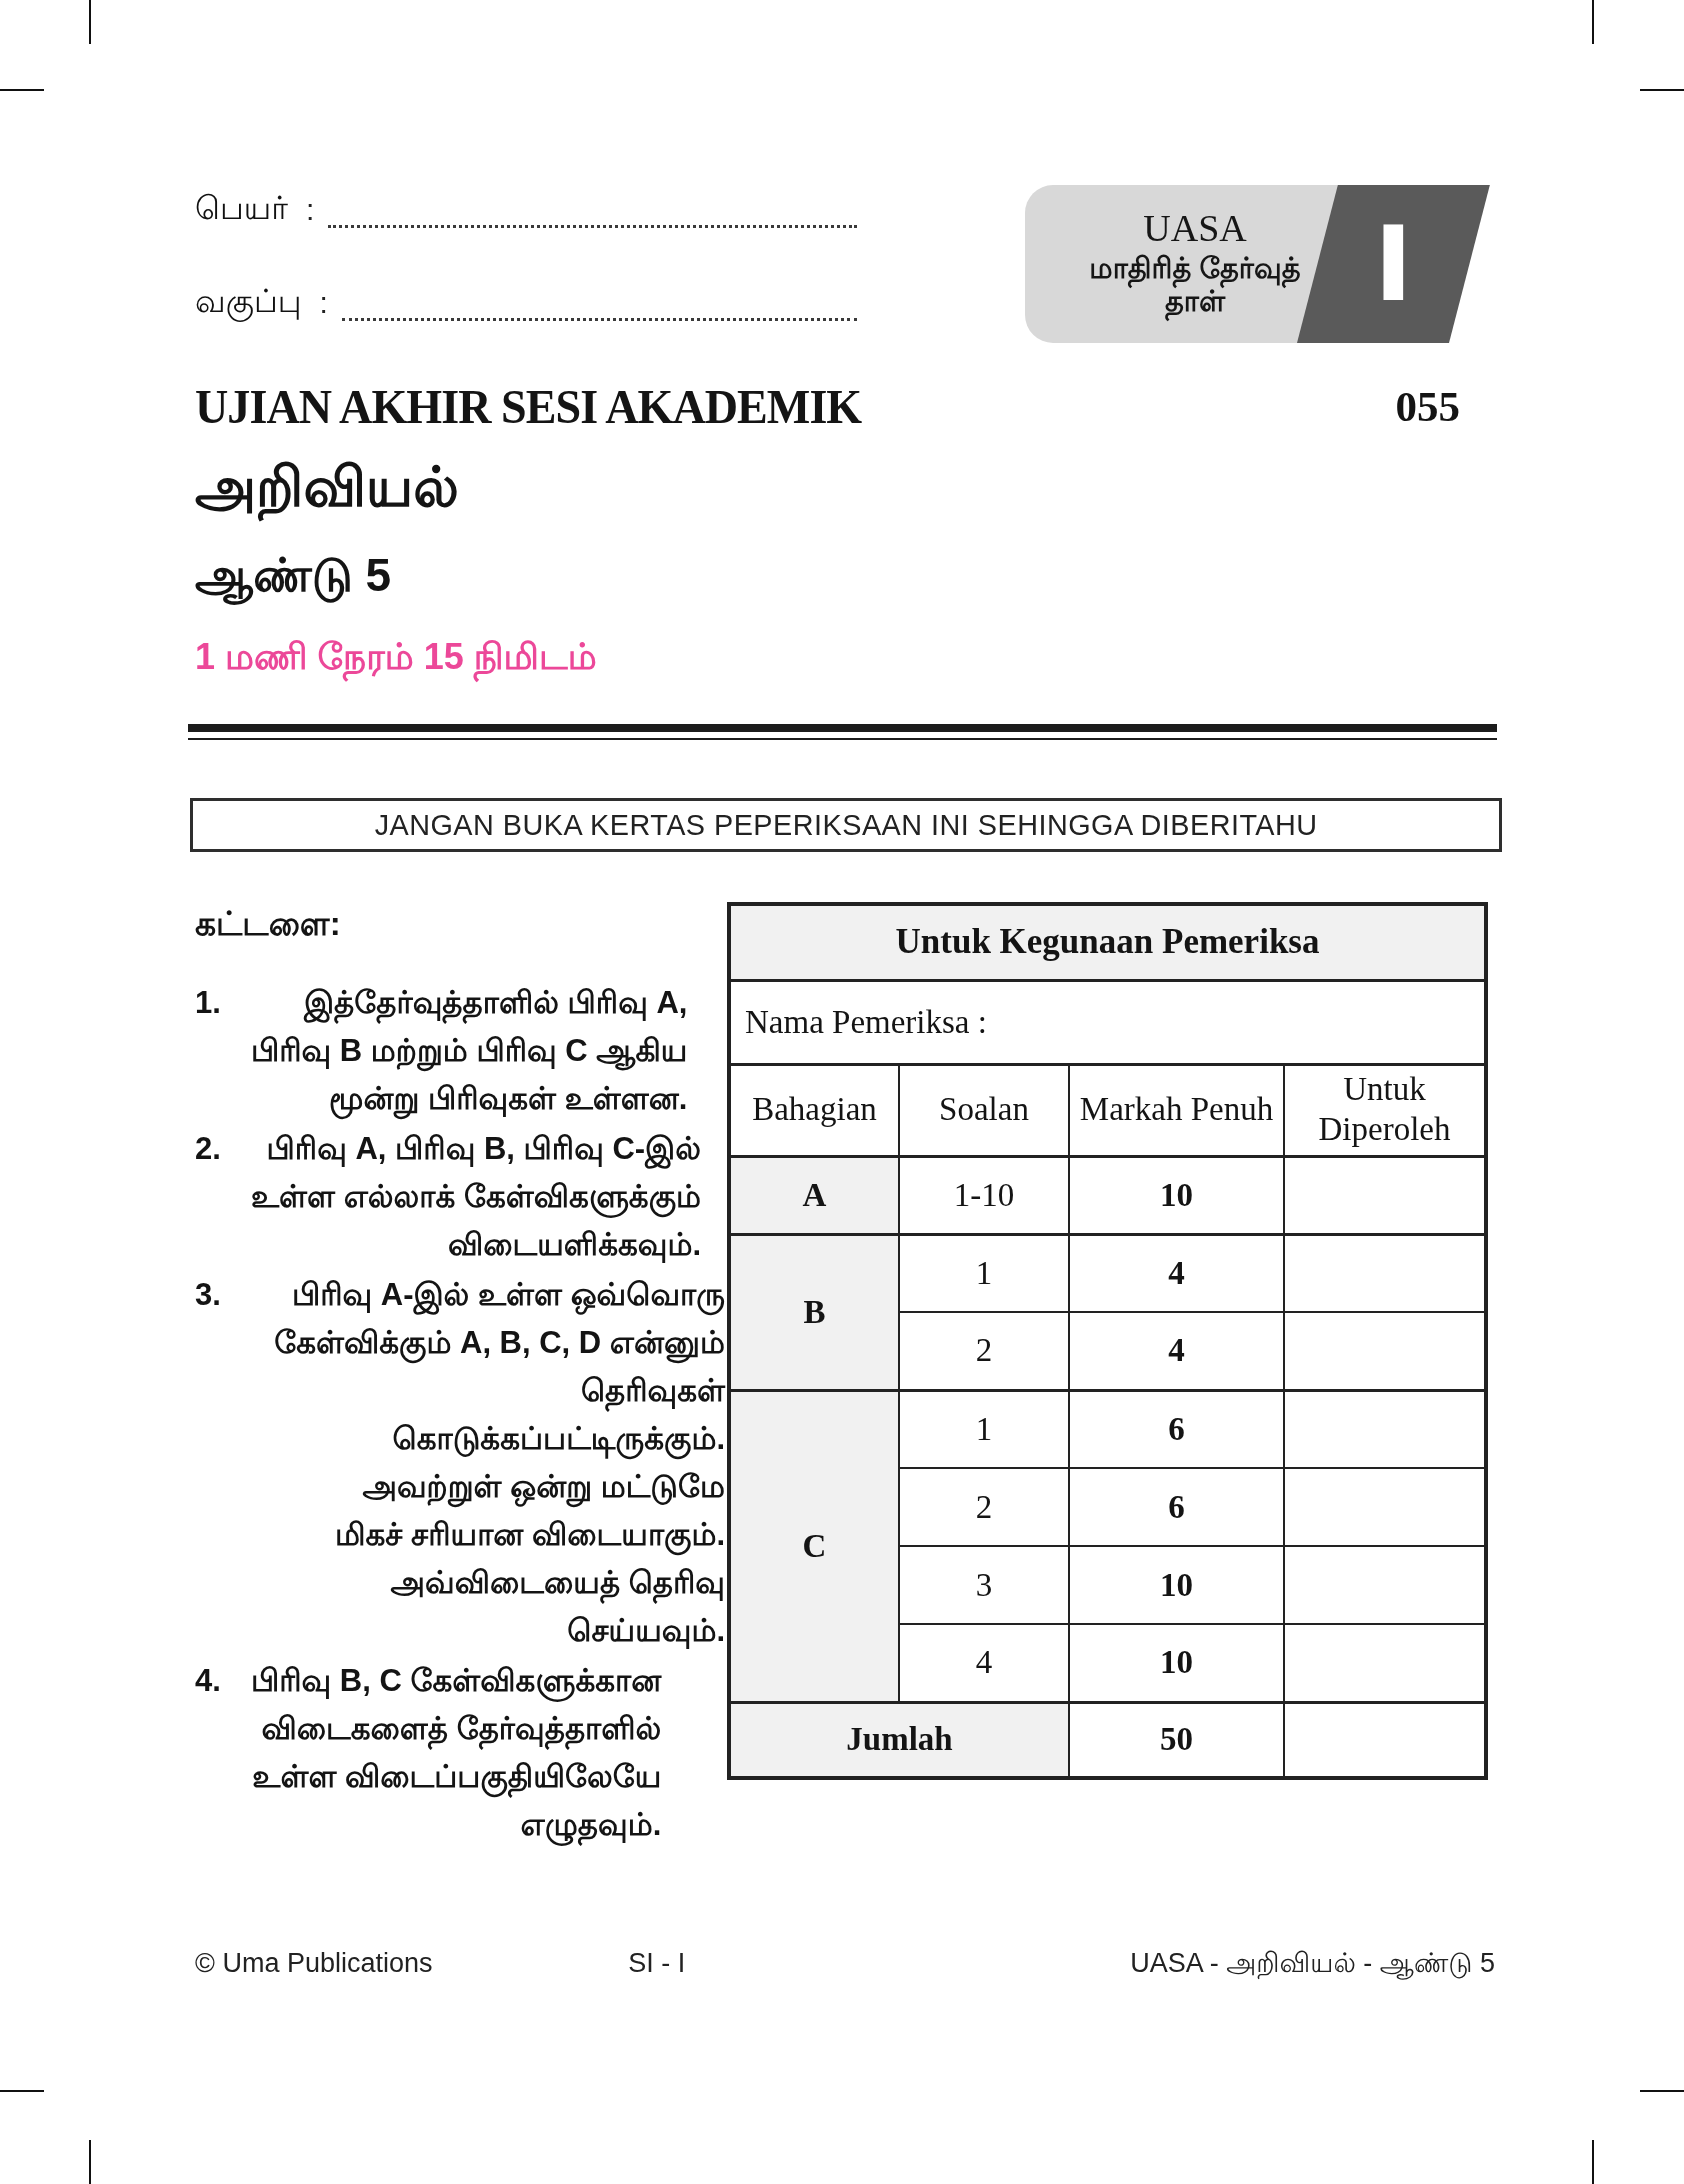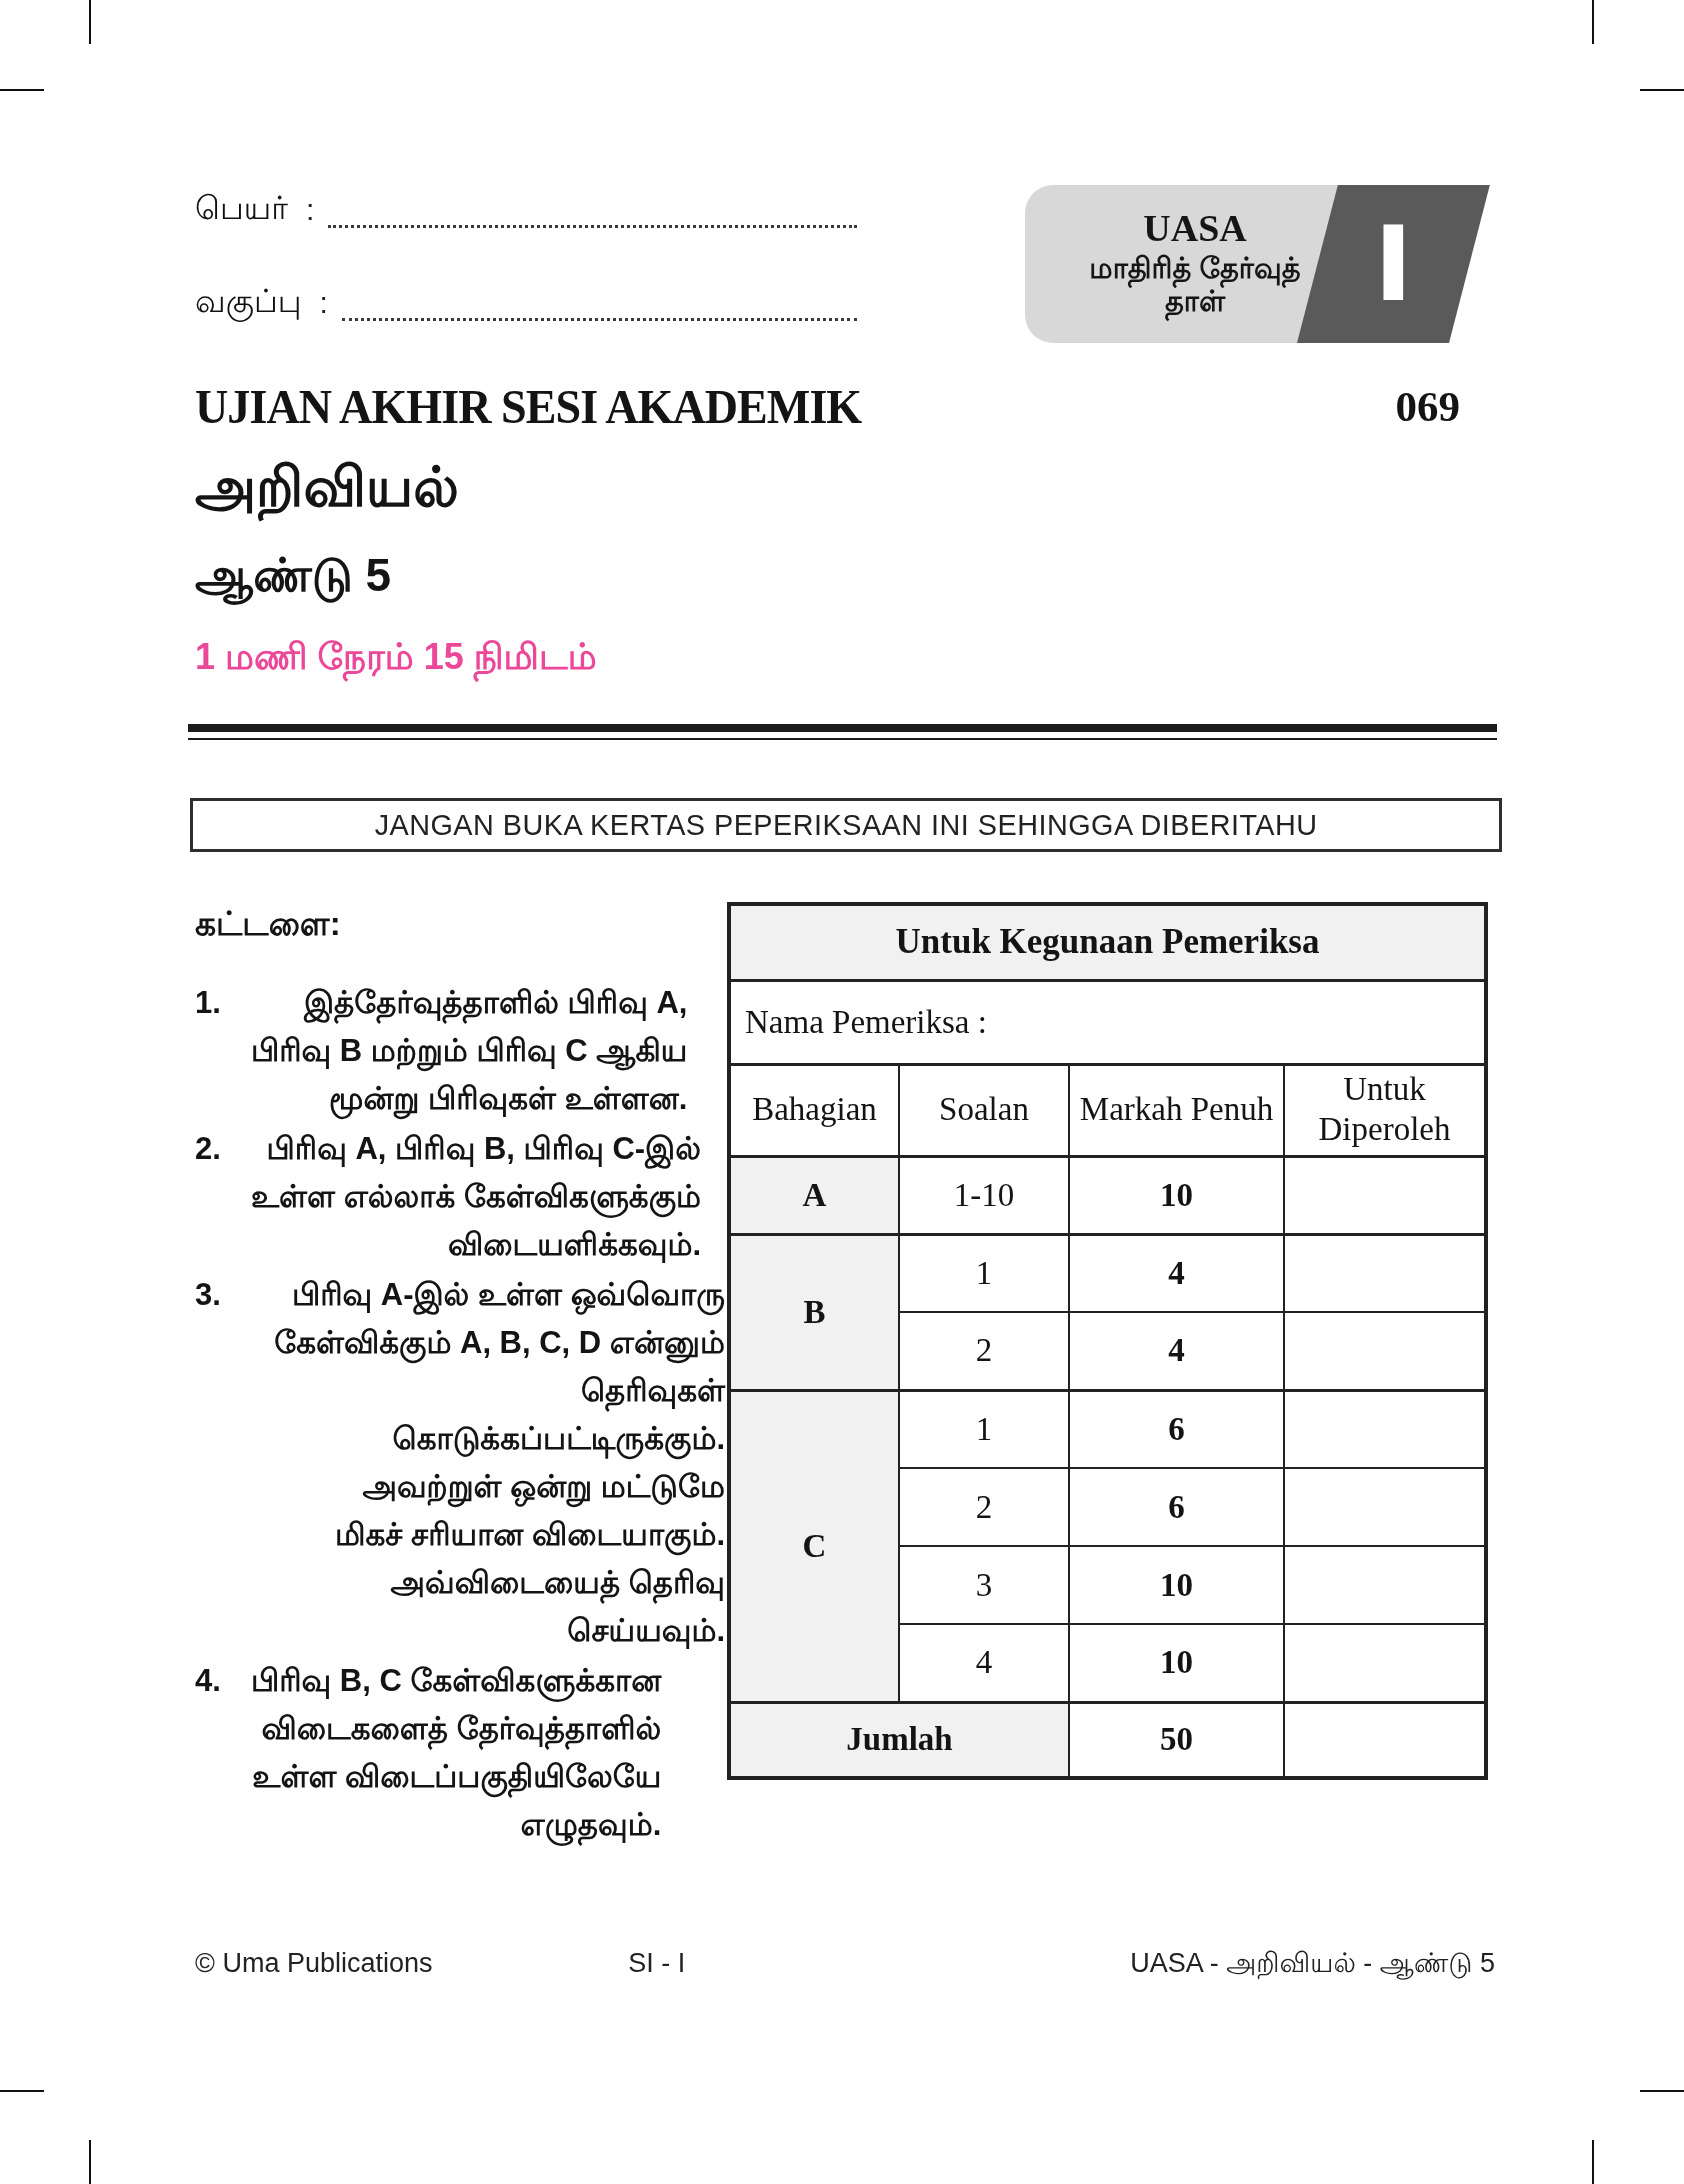--- a/index.html
+++ b/index.html
@@ -21,21 +21,21 @@
   .field-row{position:absolute;left:195px;width:662px;display:flex;align-items:center;}
   .field-label{font-size:32px;color:#111;white-space:nowrap;}
   .field-colon{font-size:30px;margin:0 14px 2px 18px;color:#222;}
   .field-line{flex:1;border-bottom:3px dotted #3a3a3a;height:34px;}
 
   
   .badge{position:absolute;left:1025px;top:185px;width:466px;height:158px;}
   .badge-box{position:absolute;left:0;top:0;width:330px;height:158px;background:var(--badge-bg);
     border-radius:28px 0 0 28px;display:flex;flex-direction:column;justify-content:center;
     align-items:center;text-align:center;padding-left:10px;}
-  .badge-title{font-family:"Liberation Serif",serif;font-weight:bold;font-size:38px;color:#161616;line-height:1.05;}
+  .badge-title{font-family:"Liberation Serif",serif;font-weight:normal;font-size:38px;color:#161616;line-height:1.05;}
   .badge-sub{font-size:29px;font-weight:bold;color:#161616;white-space:pre-line;line-height:1.15;margin-top:3px;}
   .badge-tab{position:absolute;left:1297px;top:185px;width:152px;height:158px;background:var(--badge-dark);
     transform:skewX(-14.5deg);transform-origin:bottom left;}
   .badge-tab{left:272px;top:0;}
   .badge-numeral{position:absolute;left:0;top:0;width:100%;height:100%;display:flex;align-items:center;
     justify-content:center;transform:skewX(14.5deg);color:#ffffff;font-size:104px;font-weight:bold;
     font-family:"DejaVu Sans",sans-serif;line-height:1;}
 
   
   .exam-title{position:absolute;left:195px;top:378px;font-family:"Liberation Serif",serif;font-weight:bold;
@@ -112,21 +112,21 @@
       <div class="badge-title">UASA</div>
       <div class="badge-sub">மாதிரித் தேர்வுத்
 தாள்</div>
     </div>
     <div class="badge-tab">
       <div class="badge-numeral">I</div>
     </div>
   </div>
 
   <div class="exam-title">UJIAN AKHIR SESI AKADEMIK</div>
-  <div class="paper-code">069</div>
+  <div class="paper-code">055</div>
   <div class="subject-title">அறிவியல்</div>
   <div class="year-title">ஆண்டு 5</div>
   <div class="duration-text">1 மணி நேரம் 15 நிமிடம்</div>
 
   <div class="rule"></div>
 
   <div class="warning-box">
     <span class="warning-text">JANGAN BUKA KERTAS PEPERIKSAAN INI SEHINGGA DIBERITAHU</span>
   </div>
 

